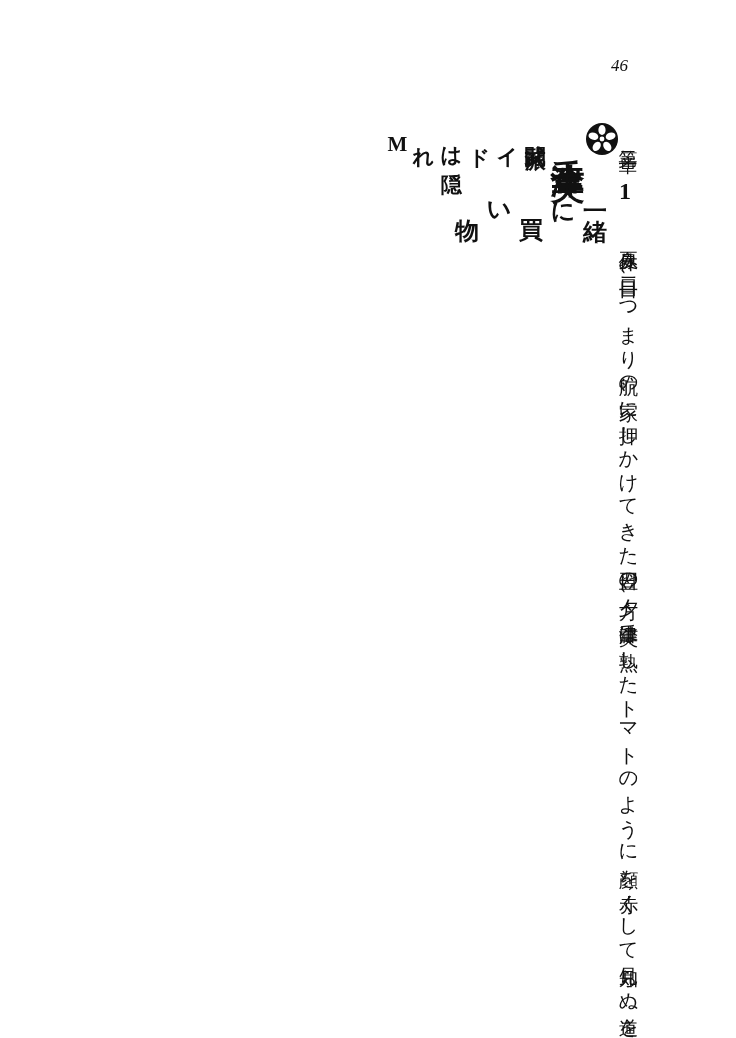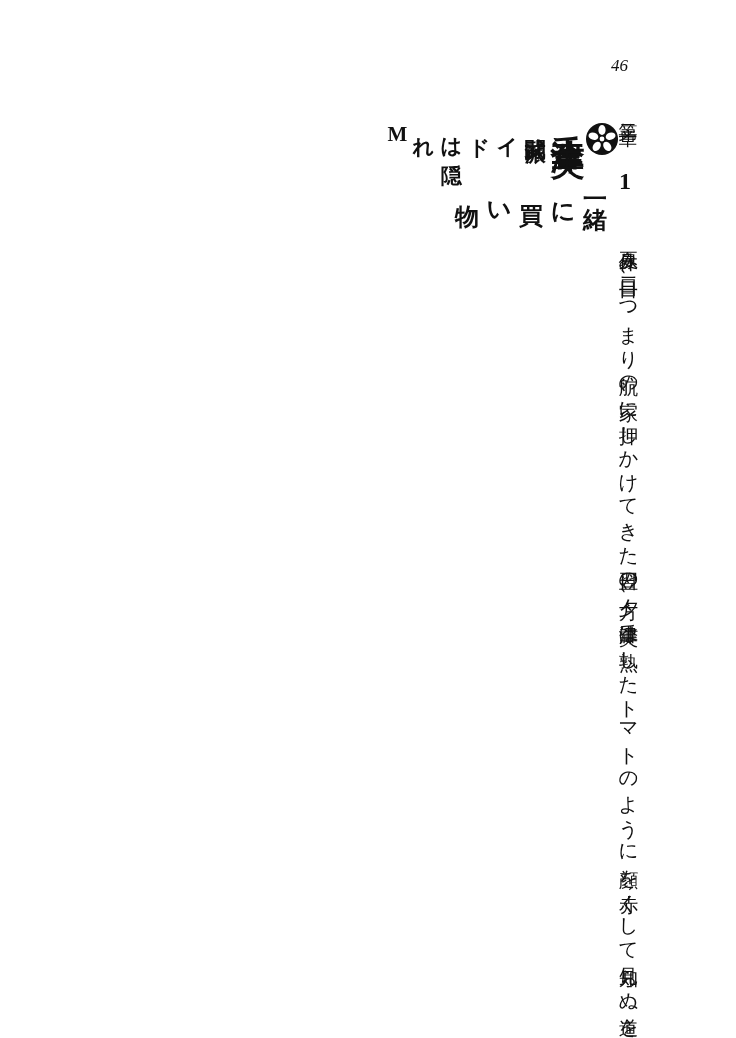--- a/index.html
+++ b/index.html
@@ -8,20 +8,21 @@
     background: #ffffff;
   }
   .page {
     position: relative;
     width: 714px;
     height: 1038px;
     background: #ffffff;
     overflow: hidden;
     font-family: "Liberation Serif", "DejaVu Serif", serif;
     color: #111111;
+    text-align: center;
   }
 
   
   .page-number {
     position: absolute;
     top: 56px;
     right: 86px;
     font-size: 17px;
     font-style: italic;
     font-family: "Liberation Serif", serif;

